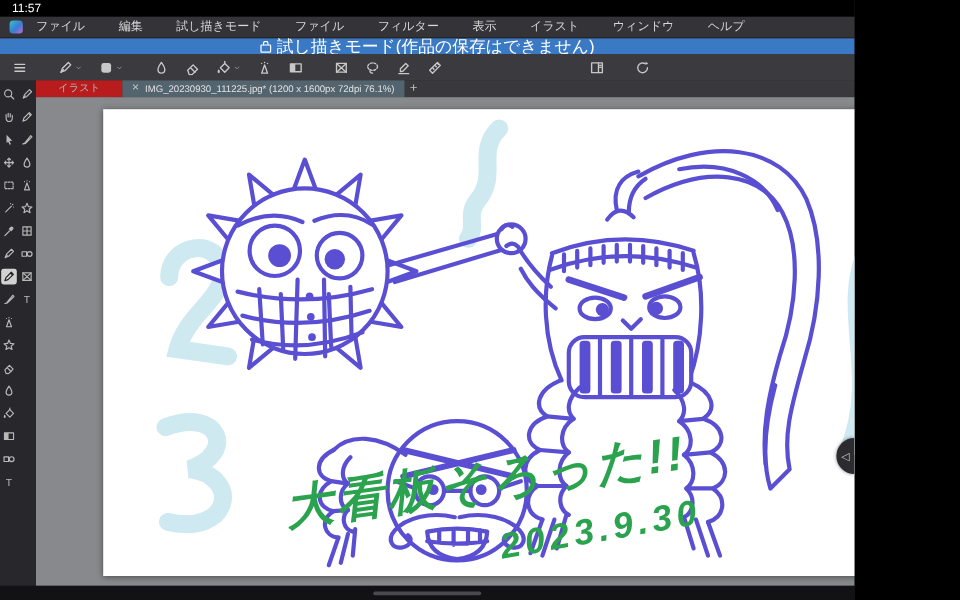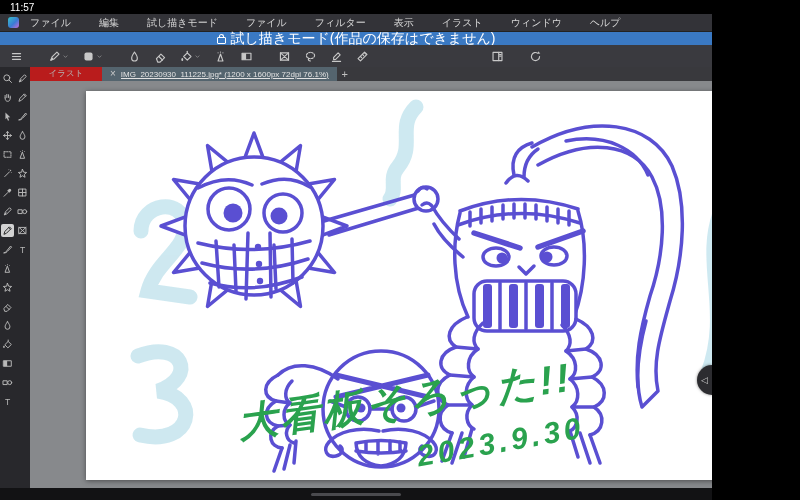--- a/index.html
+++ b/index.html
@@ -20,21 +20,21 @@
   .tb-btn{display:flex;align-items:center;gap:1px;height:18px;padding:0 2px;border-radius:3px;}
   .workspace{flex:1;display:flex;min-height:0;}
   .tool-palette{width:30px;background:#28282c;display:flex;padding-top:5px;flex:0 0 auto;}
   .pal-col{display:flex;flex-direction:column;gap:6px;width:15px;align-items:center;}
   .pal-btn{width:13px;height:13px;display:flex;align-items:center;justify-content:center;border-radius:2px;}
   .pal-btn.selected{background:#d2d2d2;}
   .doc-area{flex:1;display:flex;flex-direction:column;min-width:0;}
   .tab-strip{height:14px;background:#39393d;display:flex;align-items:stretch;font-size:8.5px;flex:0 0 auto;}
   .ws-tab{width:72px;display:flex;align-items:center;justify-content:center;color:#b5b5b5;background:#b91c1c;}
   .doc-tab{display:flex;align-items:center;gap:5px;background:#54646e;color:#e2e2e2;padding:0 8px;}
-  .doc-tab .title{white-space:nowrap;overflow:hidden;font-size:8px;text-decoration:underline;}
+  .doc-tab .title{white-space:nowrap;overflow:hidden;font-size:8px;}
   .doc-tab .close{color:#c9c9c9;font-size:10px;line-height:14px;}
   .add-tab{width:16px;display:flex;align-items:center;justify-content:center;color:#c0c0c0;font-size:11px;}
   .canvas-area{flex:1;position:relative;background:#87898c;overflow:hidden;}
   .page{position:absolute;left:56px;top:10px;width:666px;height:389px;background:#fff;box-shadow:0 1px 5px rgba(0,0,0,.45);}
   .page svg{position:absolute;left:0;top:0;}
   .caption1{position:absolute;left:150px;top:282px;font-size:40px;font-weight:700;font-style:italic;letter-spacing:3px;color:var(--cap);transform:rotate(-8deg);white-space:nowrap;}
   .caption2{position:absolute;left:330px;top:334px;font-size:30px;font-weight:700;font-style:italic;letter-spacing:4px;color:var(--cap);transform:rotate(-10deg);white-space:nowrap;}
   .edge-handle{position:absolute;right:0;top:284px;width:15px;height:30px;background:#2c2c30;border-radius:15px 0 0 15px;display:flex;align-items:center;justify-content:center;color:#cfcfcf;font-size:9px;box-shadow:0 0 3px rgba(0,0,0,.5);}
   .bottom-bar{height:12px;background:#121214;display:flex;align-items:center;justify-content:center;flex:0 0 auto;}
   .pill{width:90px;height:3px;border-radius:2px;background:#4a4a4e;}

